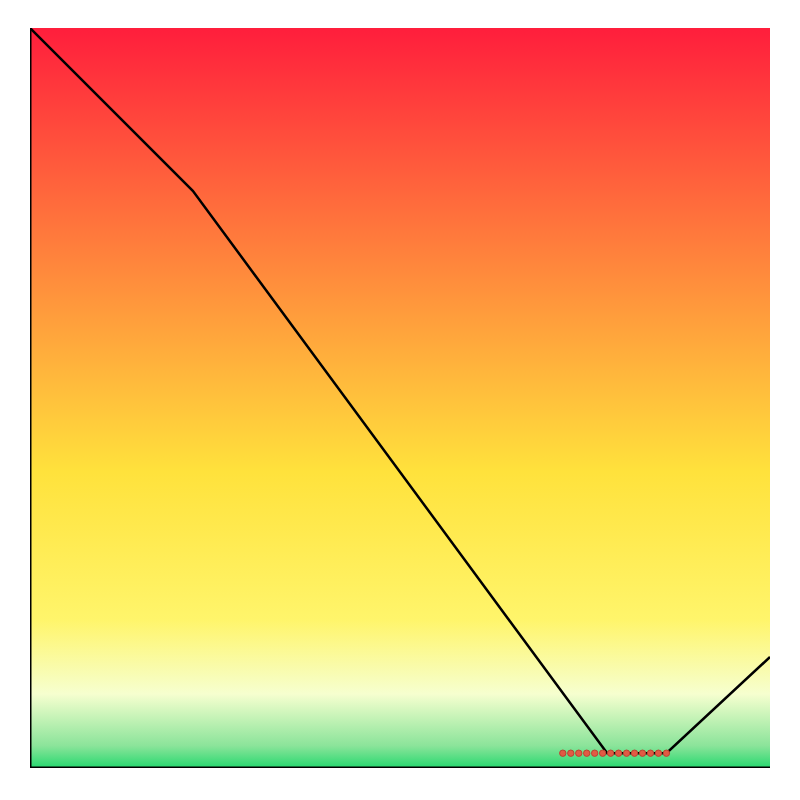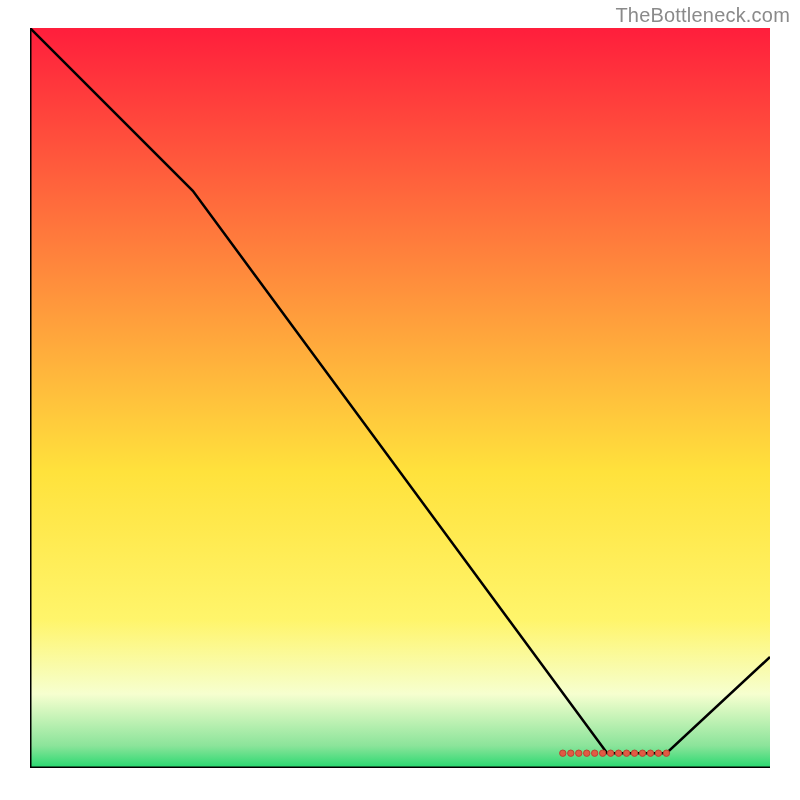--- a/index.html
+++ b/index.html
@@ -7,21 +7,20 @@
   .watermark{position:absolute;top:4px;right:10px;font-size:20px;color:#8a8a8a;font-weight:400;letter-spacing:.2px}
   .plot{position:absolute;left:30px;top:28px;width:740px;height:740px}
   .axis{stroke:#000;stroke-width:3;fill:none}
   .curve{stroke:#000;stroke-width:2.5;fill:none}
   .marker{fill:#e25a44;stroke:#b94431;stroke-width:1}
 </style>
 </head>
 <body>
 
 <div class="wrap">
-  <div class="watermark">TheBottleneck.com</div>
 
   <svg class="plot" viewBox="0 0 740 740">
     <defs>
       <linearGradient id="bg" x1="0" y1="0" x2="0" y2="1">
         <stop id="g0" offset="0%" stop-color="#ff1e3c"></stop>
         <stop id="g1" offset="38%" stop-color="#ff9a3c"></stop>
         <stop id="g2" offset="60%" stop-color="#ffe23c"></stop>
         <stop id="g3" offset="80%" stop-color="#fff56b"></stop>
         <stop id="g4" offset="90%" stop-color="#f6ffcf"></stop>
         <stop id="g5" offset="97%" stop-color="#8be49a"></stop>

